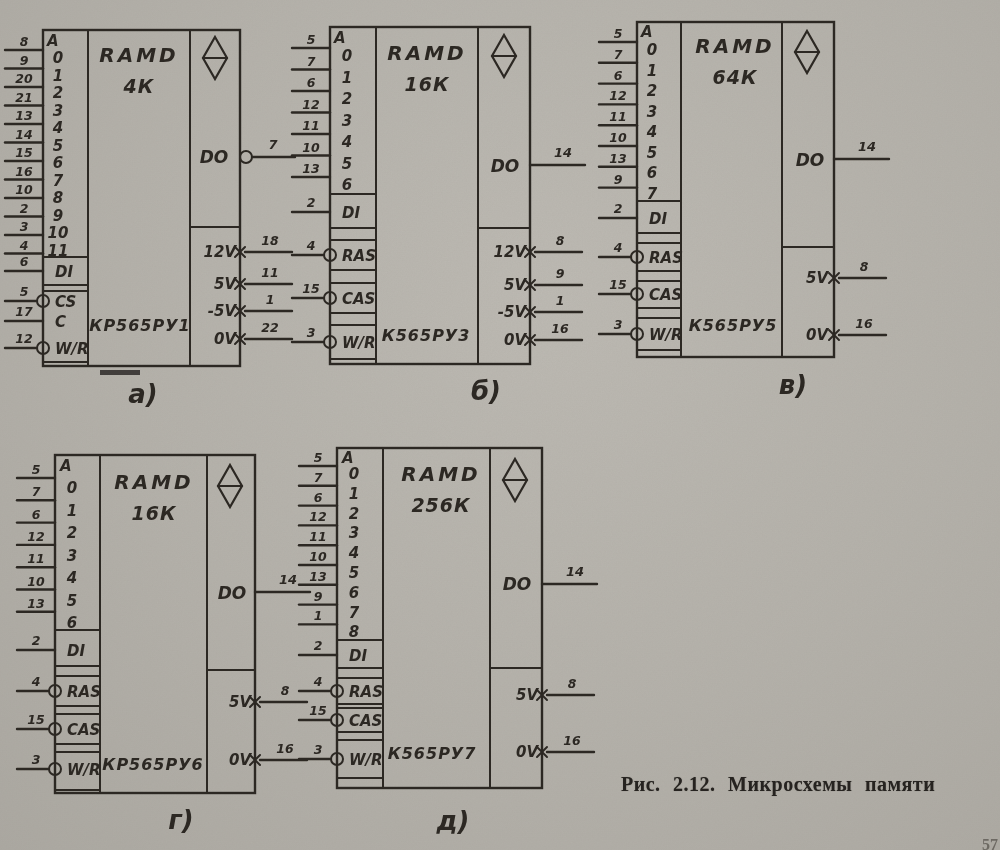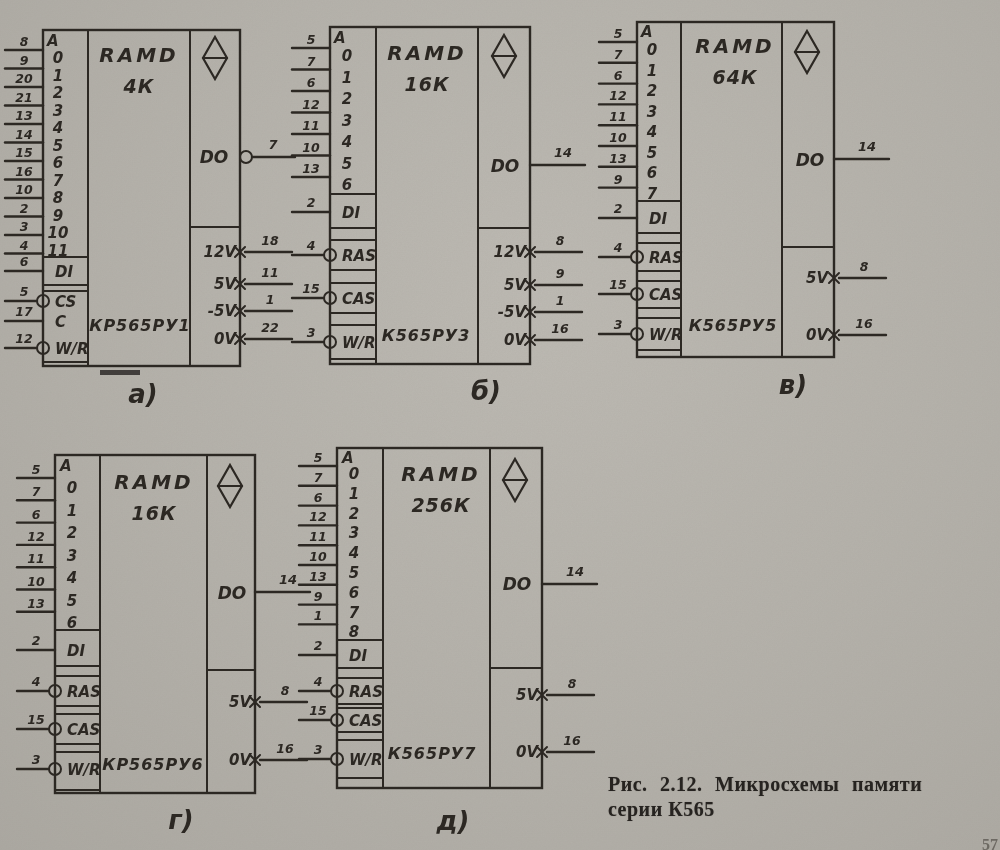--- a/index.html
+++ b/index.html
@@ -10,21 +10,21 @@
     position:relative;
   }
   #scan{position:absolute;left:0;top:0;}
   svg text{font-family:"DejaVu Sans",sans-serif;font-style:italic;font-weight:bold;fill:#2c2823;}
   #caption{
     position:absolute;left:608px;top:772px;width:392px;
     font-family:"Liberation Serif",serif;font-weight:bold;
     font-size:20px;line-height:25px;color:#262320;
     text-shadow:0 0 1px rgba(40,36,30,.35);
   }
-  #caption .l1{word-spacing:7px;letter-spacing:.5px;display:block;}
+  #caption .l1{word-spacing:7px;letter-spacing:.5px;display:block;margin-left:13px;}
   #caption .l2{display:block;letter-spacing:.5px;}
   #pagenum{
     position:absolute;right:2px;top:836px;
     font-family:"Liberation Serif",serif;font-weight:bold;font-size:16px;
     color:#3a3630;opacity:.55;
   }
   .smudge{position:absolute;background:#262220;opacity:.8;}
 </style>
 </head>
 <body>
@@ -428,16 +428,15 @@
         <line x1="503" y1="480" x2="527" y2="480" stroke="#2c2823" stroke-width="2.2" stroke-linecap="round"></line>
         <text x="453" y="830" font-size="26" text-anchor="middle">д)</text>
       </g>
     </g>
 </svg>
 
 <div class="smudge" style="left:100px;top:370px;width:40px;height:5px;"></div>
 
 <div id="caption">
   <span class="l1">Рис. 2.12. Микросхемы памяти</span>
-  <span class="l2">серии К565</span>
 </div>
 
 <div id="pagenum">57</div>
 
 </body></html>

